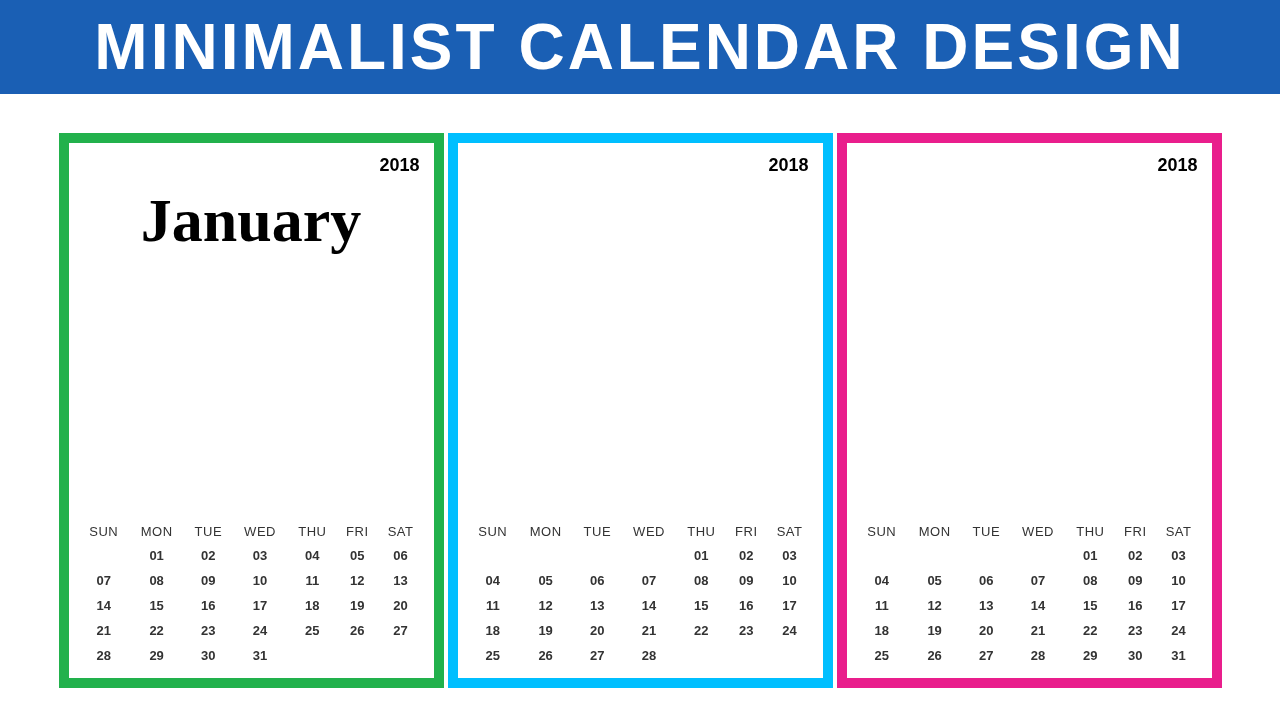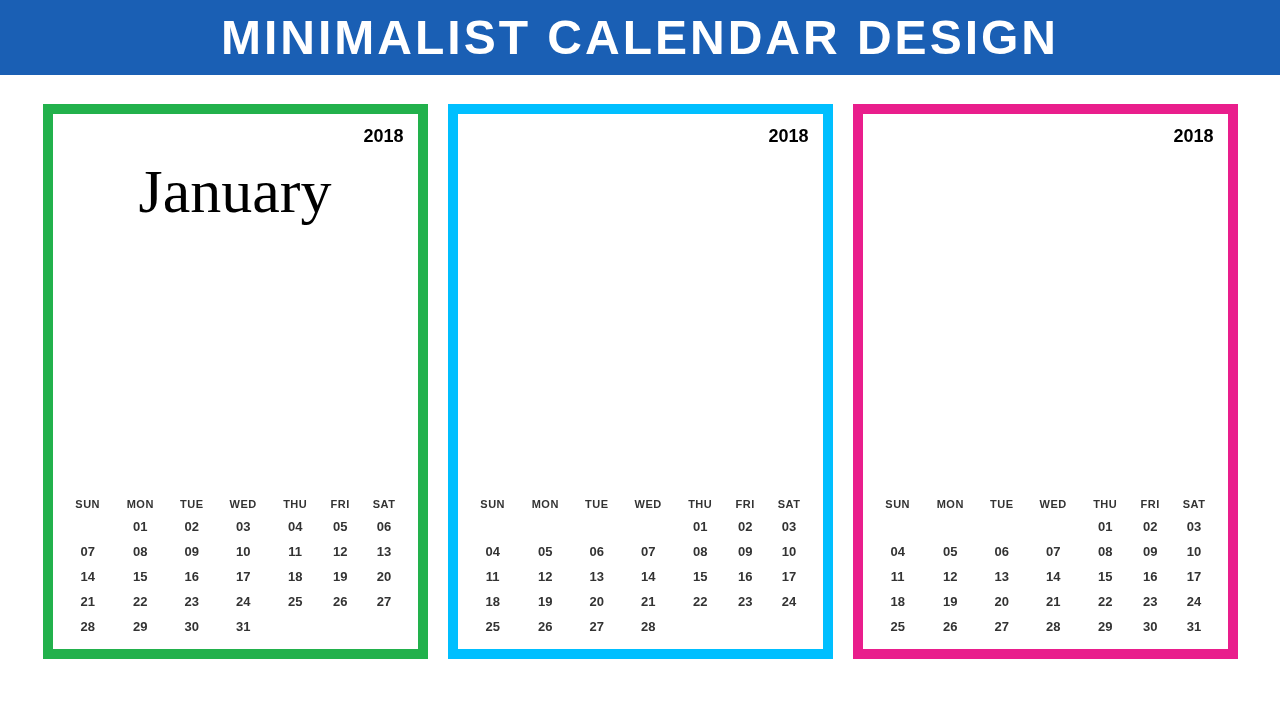--- a/index.html
+++ b/index.html
@@ -14,34 +14,34 @@
     .header {
       background: #1a5fb4;
       width: 100%;
       padding: 10px 20px;
       display: flex;
       align-items: center;
       justify-content: center;
     }
 
     .header-title {
-      font-size: 48px;
+      font-size: 64px;
       font-weight: 900;
       color: white;
       letter-spacing: 3px;
       text-transform: uppercase;
       font-family: Arial Black, Arial, sans-serif;
     }
 
     .calendars-container {
       display: flex;
       flex-direction: row;
       justify-content: center;
-      align-items: center;
-      gap: 20px;
+      align-items: flex-end;
+      gap: 4px;
       padding: 18px 20px;
       background: #fff;
       height: calc(720px - 108px);
     }
 
     .calendar-card {
       width: 385px;
       height: 555px;
       border: 10px solid;
       background: white;
@@ -60,37 +60,37 @@
       font-weight: bold;
       text-align: right;
       color: #000;
       padding-right: 4px;
       padding-top: 2px;
       font-family: Arial, sans-serif;
     }
 
     .calendar-month-name {
       font-size: 62px;
-      font-weight: normal;
+      font-weight: bold;
       text-align: center;
       color: #000;
       font-family: 'Brush Script MT', 'Comic Sans MS', cursive;
       margin: 10px 0 30px 0;
       line-height: 1.1;
     }
 
     .calendar-grid {
       width: 100%;
       border-collapse: collapse;
       margin-top: auto;
     }
 
     .calendar-grid th {
-      font-size: 11px;
-      font-weight: bold;
+      font-size: 13px;
+      font-weight: normal;
       color: #333;
       text-align: center;
       padding: 4px 2px;
       font-family: Arial, sans-serif;
       letter-spacing: 0.5px;
     }
 
     .calendar-grid td {
       font-size: 13px;
       font-weight: bold;

